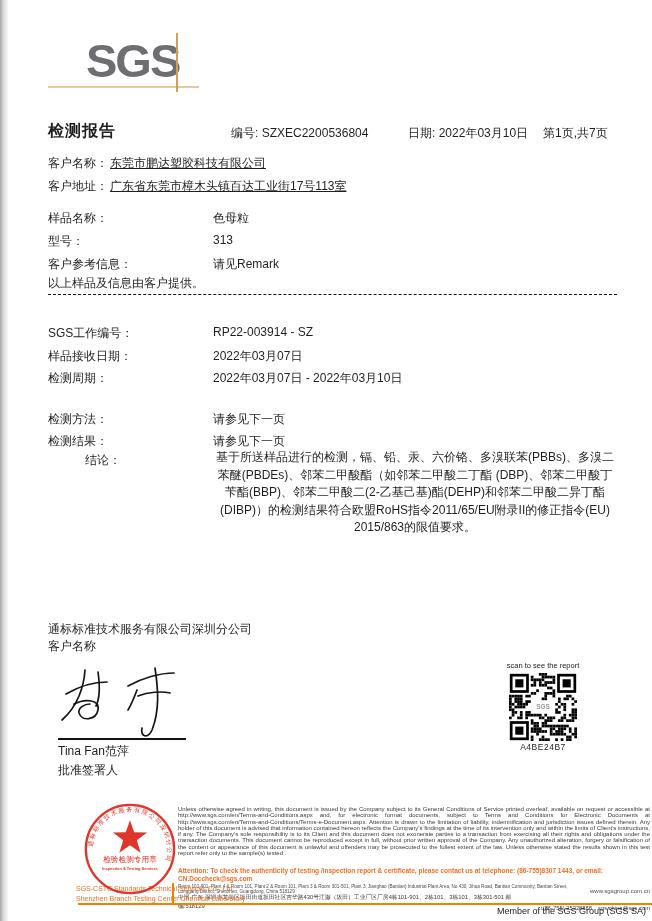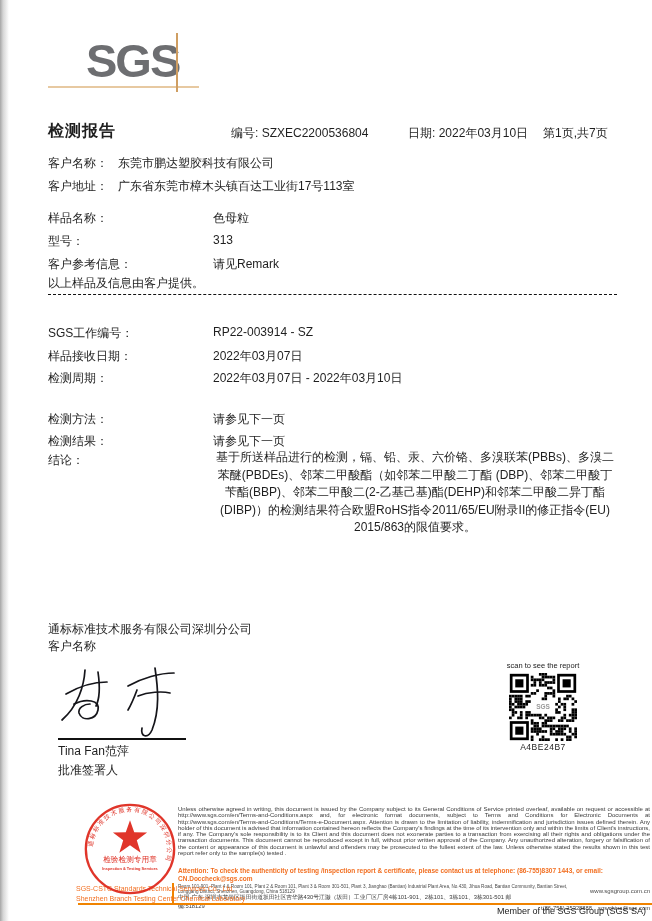--- a/index.html
+++ b/index.html
@@ -12,29 +12,29 @@
   .logo{left:86px;top:36px;font-size:47px;font-weight:bold;color:#6d6e71;
         letter-spacing:-2px;line-height:50px;}
   .logo-hline{left:48px;top:86px;width:151px;height:2px;background:#e7c9a1;}
   .logo-vline{left:176px;top:33px;width:2px;height:59px;background:#cf9e62;}
   .doc-title{left:48px;top:121px;font-size:16px;font-weight:bold;letter-spacing:1px;}
   .meta{top:125px;font-size:12px;}
   .m-num{left:231px;} .m-date{left:408px;} .m-page{left:543px;}
   
   .row{left:0;right:0;height:17px;font-size:12px;}
   .r-label{position:absolute;left:48px;}
-  .r-v1{position:absolute;left:118px;}
+  .r-v1{position:absolute;left:110px;text-decoration:underline;}
   .r-v2{position:absolute;left:213px;}
   .t-c1{top:155px;} .t-c2{top:178px;text-align:right;}
   .t-s1{top:210px;text-align:right;} .t-s2{top:233px;} .t-s3{top:256px;}
   .t-note{top:275px;}
   .dash-line{left:48px;top:294px;width:569px;border-top:1.6px dashed #111;}
   .t-j1{top:325px;padding-left:16px;} .t-j2{top:348px;} .t-j3{top:370px;}
   .t-j4{top:392px;} .t-j5{top:411px;} .t-j6{top:433px;}
-  .t-cl{top:452px;}
+  .t-cl{top:452px;margin-left:37px;}
   .conclusion{left:213px;top:449px;width:404px;font-size:12px;line-height:17.5px;text-align:center;}
   
   .sig-company{left:48px;top:621px;font-size:12px;line-height:16px;}
   .sig-auth{left:48px;top:638px;font-size:12px;}
   .sig-svg{left:52px;top:660px;}
   .sig-line{left:58px;top:738px;width:128px;height:2px;background:#111;}
   .sig-name{left:58px;top:743px;font-size:12px;}
   .sig-title{left:58px;top:762px;font-size:12px;}
   
   .qr-wrap{left:494px;top:661px;width:98px;text-align:center;}

